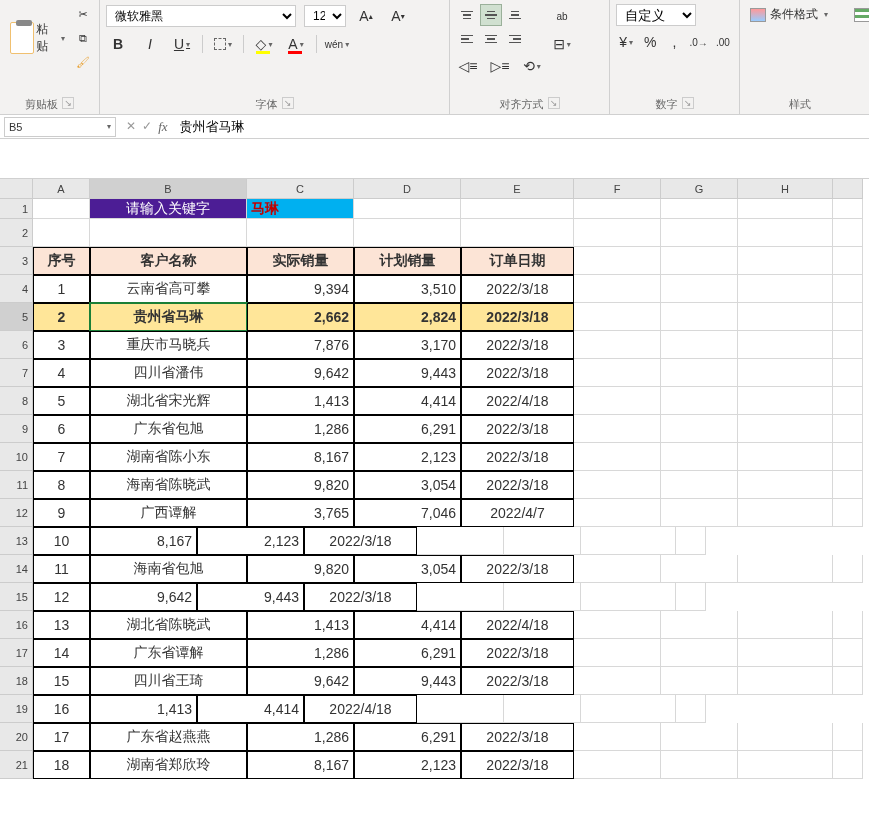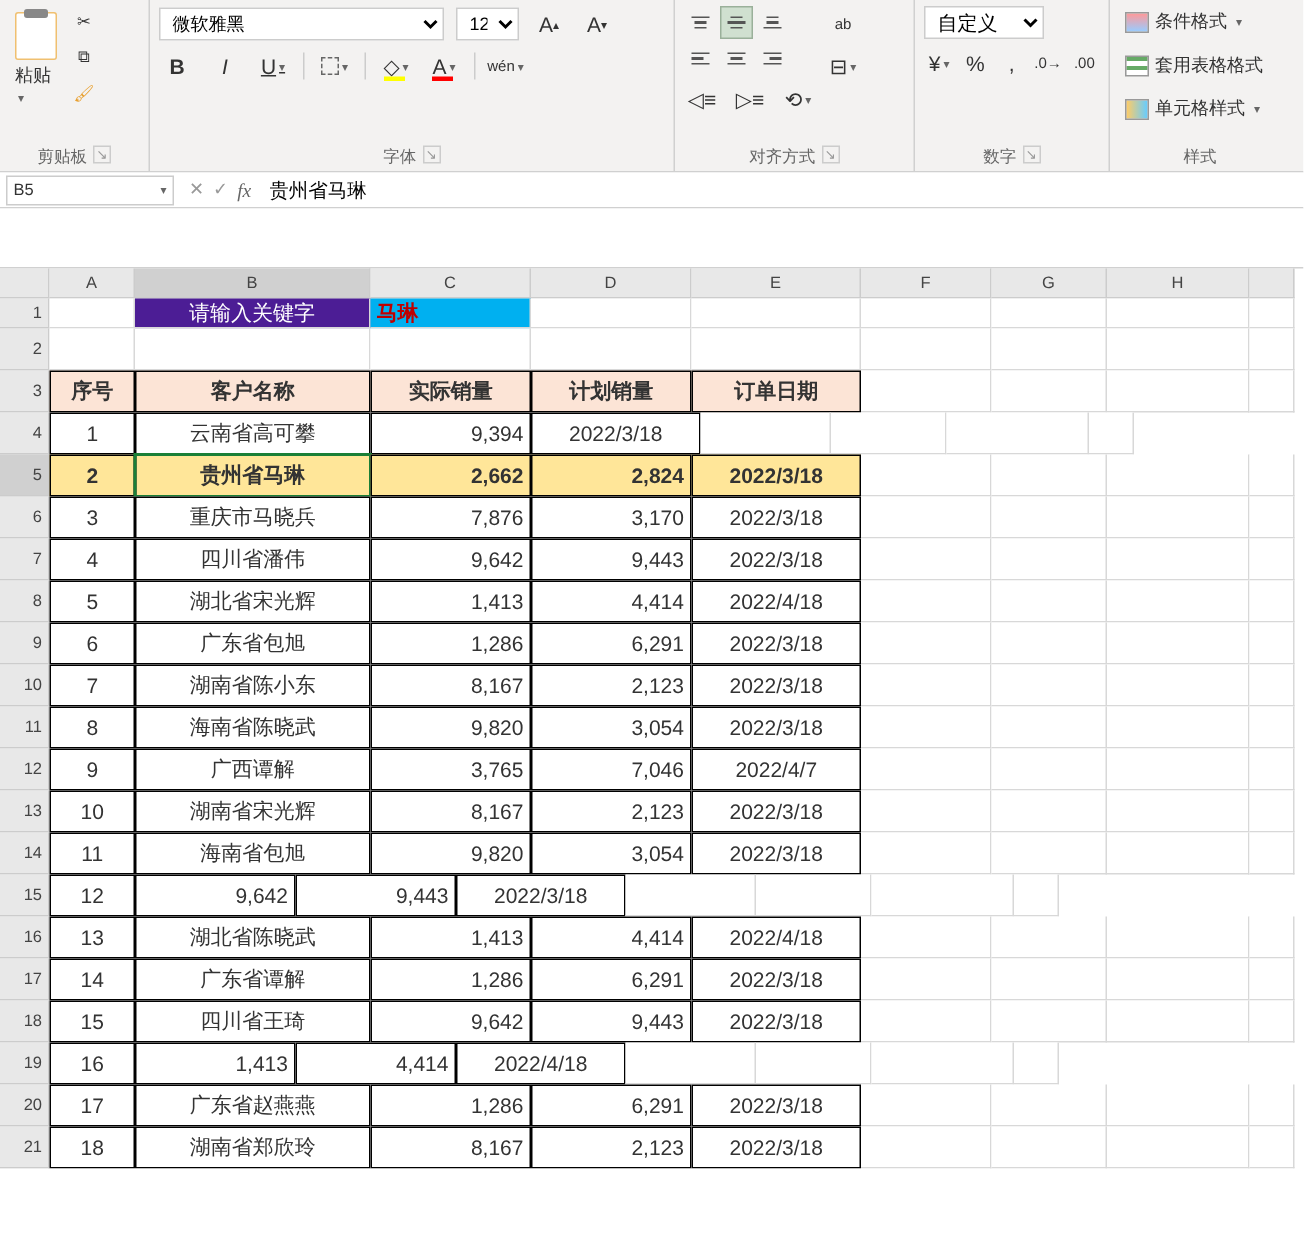--- a/index.html
+++ b/index.html
@@ -2,21 +2,21 @@
 <html><head>
 <meta charset="utf-8">
 <style>
 *{margin:0;padding:0;box-sizing:border-box;font-family:"Microsoft YaHei",sans-serif}
 body{background:#fff;font-size:12px;color:#333;overflow:hidden}
 .ribbon{background:#f3f2f1;border-bottom:1px solid #d0d0d0;display:flex;height:115px}
 .rgroup{border-right:1px solid #d0d0d0;display:flex;flex-direction:column;justify-content:space-between;padding:4px 6px 2px}
 .rgroup-label{text-align:center;font-size:11px;color:#666;margin-top:auto;display:flex;align-items:flex-start;justify-content:center;gap:4px}
 .launcher{font-size:9px;color:#999;border:1px solid #ccc;width:12px;height:12px;display:inline-flex;align-items:center;justify-content:center}
 .paste-area{display:flex;gap:4px}
-.paste-btn{display:flex;flex-direction:column;align-items:flex-start;gap:2px;padding:4px;cursor:pointer}
+.paste-btn{display:flex;flex-direction:row;align-items:center;gap:2px;padding:4px;cursor:pointer}
 .paste-icon{width:28px;height:32px;background:#fff;border:1px solid #f0c070;border-radius:2px;position:relative}
 .paste-icon::before{content:"";position:absolute;top:-3px;left:5px;width:16px;height:6px;background:#888;border-radius:2px}
 .mini-btn{width:20px;height:20px;display:flex;align-items:center;justify-content:center;cursor:pointer;font-size:11px}
 .font-row{display:flex;align-items:center;gap:8px;margin-bottom:4px}
 .font-sel{border:1px solid #ccc;background:#fff;height:22px;padding:0 4px;font-size:12px}
 .font-name{width:190px}
 .font-size{width:42px}
 .font-btn{width:24px;height:24px;display:flex;align-items:center;justify-content:center;cursor:pointer;font-size:14px}
 .font-btn.bold{font-weight:bold}
 .font-btn.italic{font-style:italic}
@@ -24,21 +24,21 @@
 .dd{font-size:8px;color:#666;margin-left:2px}
 .color-btn{display:flex;align-items:center;position:relative}
 .color-bar{position:absolute;bottom:2px;left:4px;width:14px;height:3px}
 .align-grid{display:grid;grid-template-columns:repeat(3,22px);gap:2px}
 .align-btn{width:22px;height:22px;display:flex;align-items:center;justify-content:center;cursor:pointer}
 .align-btn.active{background:#d0e0d0;border:1px solid #9ab09a}
 .lines{display:flex;flex-direction:column;gap:2px;align-items:center}
 .lines span{width:12px;height:1.5px;background:#555}
 .num-sel{border:1px solid #ccc;background:#fff;height:22px;width:80px;padding:0 4px}
 .num-row{display:flex;gap:4px;align-items:center;margin-top:4px}
-.styles-col{display:flex;flex-direction:column;gap:8px}
+.styles-col{display:flex;flex-direction:row;gap:18px}
 .style-item{display:flex;align-items:center;gap:4px;padding:2px 4px;cursor:pointer;white-space:nowrap}
 .style-ico{width:16px;height:14px;display:inline-block}
 
 .namebox-row{display:flex;align-items:center;height:24px;border-bottom:1px solid #d0d0d0;background:#fff}
 .namebox{width:112px;border:1px solid #ccc;height:20px;padding:0 4px;display:flex;align-items:center;justify-content:space-between;margin:0 4px;font-size:11px}
 .fx-btns{display:flex;gap:6px;padding:0 6px;color:#999}
 .fx-btn{cursor:pointer;font-size:12px}
 .fx-label{font-style:italic;font-family:serif;font-size:13px;color:#666}
 .formula-input{flex:1;padding:0 6px;font-size:13px;border:none;outline:none}
 .spacer-row{height:40px;background:#fff;border-bottom:1px solid #d0d0d0}
@@ -332,20 +332,21 @@
           <div class="cell cw-E thdr">订单日期</div>
           <div class="cell cw-F"></div>
           <div class="cell cw-G"></div>
           <div class="cell cw-H"></div>
           <div class="cell cw-I"></div>
         </div>
         <div class="grow">
           <div class="cell cw-A tcell center">1</div>
           <div class="cell cw-B tcell center">云南省高可攀</div>
           <div class="cell cw-C tcell right">9,394</div>
+          <div class="cell cw-D tcell right">3,510</div>
           <div class="cell cw-E tcell center">2022/3/18</div>
           <div class="cell cw-F"></div>
           <div class="cell cw-G"></div>
           <div class="cell cw-H"></div>
           <div class="cell cw-I"></div>
         </div>
         <div class="grow">
           <div class="cell cw-A tcell center hl">2</div>
           <div class="cell cw-B tcell center hl sel-cell">贵州省马琳</div>
           <div class="cell cw-C tcell right hl">2,662</div>
@@ -428,21 +429,20 @@
           <div class="cell cw-C tcell right">3,765</div>
           <div class="cell cw-D tcell right">7,046</div>
           <div class="cell cw-E tcell center">2022/4/7</div>
           <div class="cell cw-F"></div>
           <div class="cell cw-G"></div>
           <div class="cell cw-H"></div>
           <div class="cell cw-I"></div>
         </div>
         <div class="grow">
           <div class="cell cw-A tcell center">10</div>
-          <div class="cell cw-B tcell center">湖南省宋光辉</div>
           <div class="cell cw-C tcell right">8,167</div>
           <div class="cell cw-D tcell right">2,123</div>
           <div class="cell cw-E tcell center">2022/3/18</div>
           <div class="cell cw-F"></div>
           <div class="cell cw-G"></div>
           <div class="cell cw-H"></div>
           <div class="cell cw-I"></div>
         </div>
         <div class="grow">
           <div class="cell cw-A tcell center">11</div>

